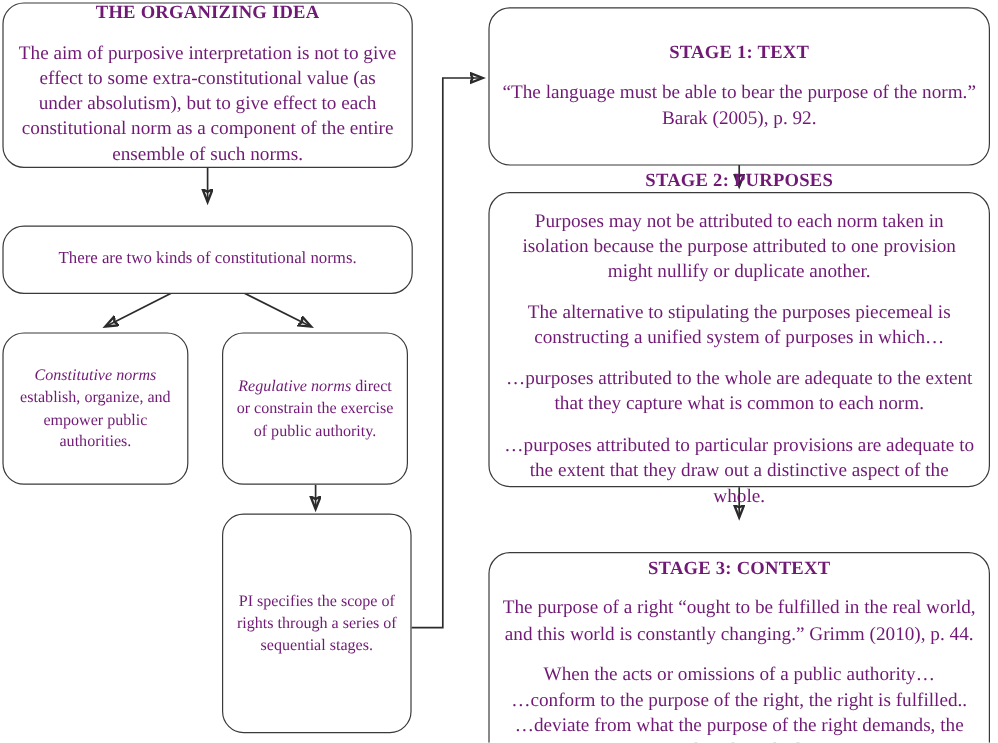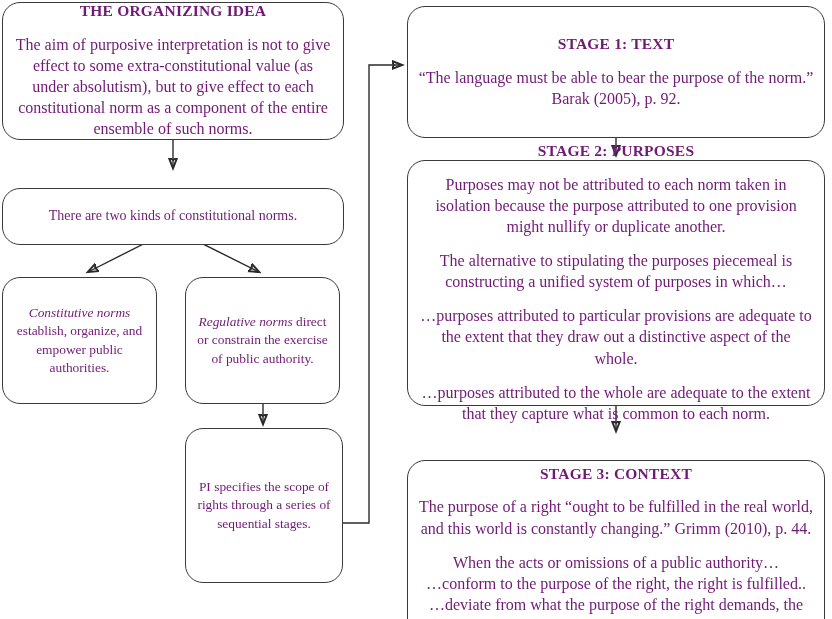--- a/index.html
+++ b/index.html
@@ -117,41 +117,41 @@
       <p><span class="ital">Regulative norms</span><span> direct or constrain the exercise of public authority.</span></p>
     </div>
   </div>
 
   <div class="node small" style="left:2px; top:277px; width:155px; height:127px;">
     <div class="body">
       <p><span class="ital">Constitutive norms</span><span> establish, organize, and empower public authorities.</span></p>
     </div>
   </div>
 
-  <div class="node small" style="left:185px; top:428px; width:158px; height:155px;">
+  <div class="node small" style="left:185px; top:428px; width:158px; height:183px;">
     <div class="body">
       <p>PI specifies the scope of rights through a series of sequential stages.</p>
     </div>
   </div>
 
   <div class="node" style="left:407px; top:6px; width:418px; height:132px;">
     <div class="title">STAGE 1: TEXT</div>
     <div class="body">
       <p>“The language must be able to bear the purpose of the norm.”</p>
       <p style="margin-top:-13px;">Barak (2005), p. 92.</p>
     </div>
   </div>
 
   <div class="node" style="left:407px; top:160px; width:418px; height:246px;">
     <div class="title">STAGE 2: PURPOSES</div>
     <div class="body">
       <p>Purposes may not be attributed to each norm taken in isolation because the purpose attributed to one provision might nullify or duplicate another.</p>
       <p>The alternative to stipulating the purposes piecemeal is constructing a unified system of purposes in which…</p>
+      <p>…purposes attributed to the whole are adequate to the extent that they capture what is common to each norm.</p>
       <p>…purposes attributed to particular provisions are adequate to the extent that they draw out a distinctive aspect of the whole.</p>
-      <p>…purposes attributed to the whole are adequate to the extent that they capture what is common to each norm.</p>
     </div>
   </div>
 
   <div class="node" style="left:407px; top:460px; width:418px; height:181px;">
     <div class="title">STAGE 3: CONTEXT</div>
     <div class="body">
       <p>The purpose of a right “ought to be fulfilled in the real world, and this world is constantly changing.” Grimm (2010), p. 44.</p>
       <p style="margin-bottom:0;">When the acts or omissions of a public authority…</p>
       <p style="margin-bottom:0;">…conform to the purpose of the right, the right is fulfilled..</p>
       <p style="margin-bottom:0;">…deviate from what the purpose of the right demands, the right is breached.</p>

